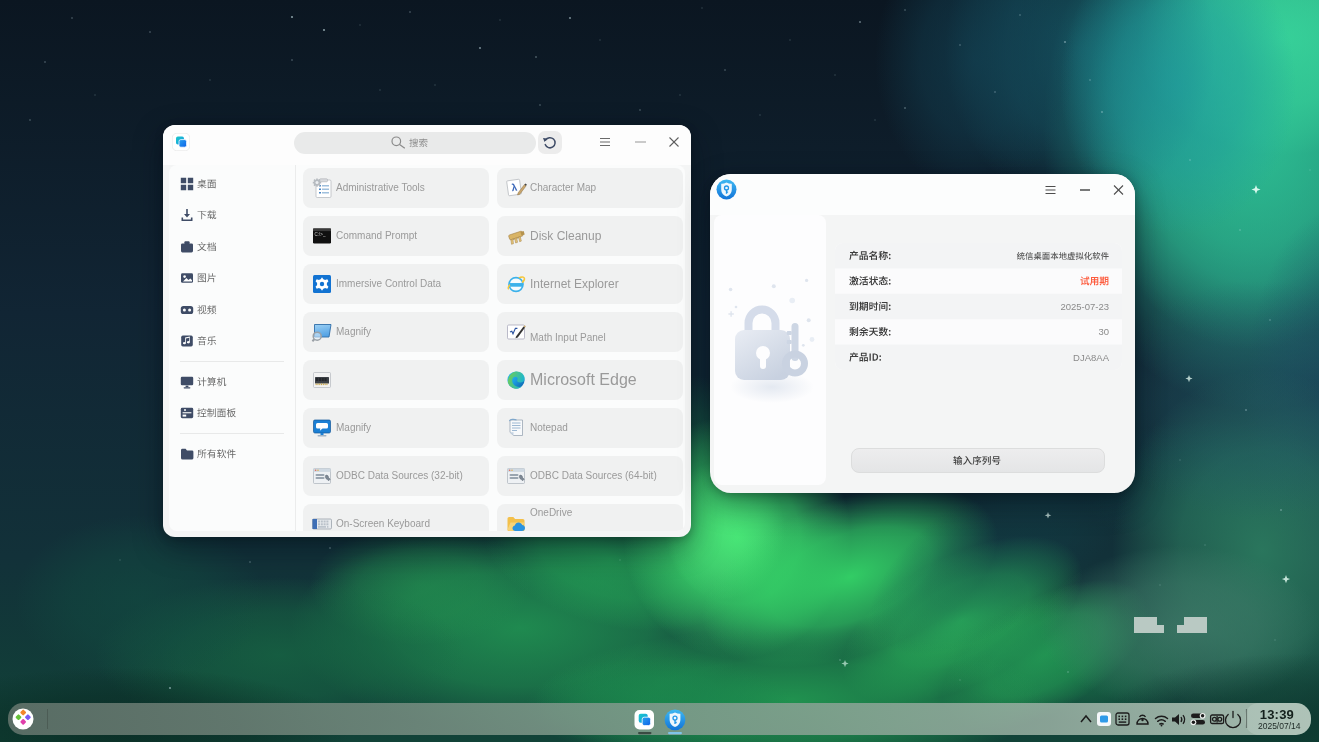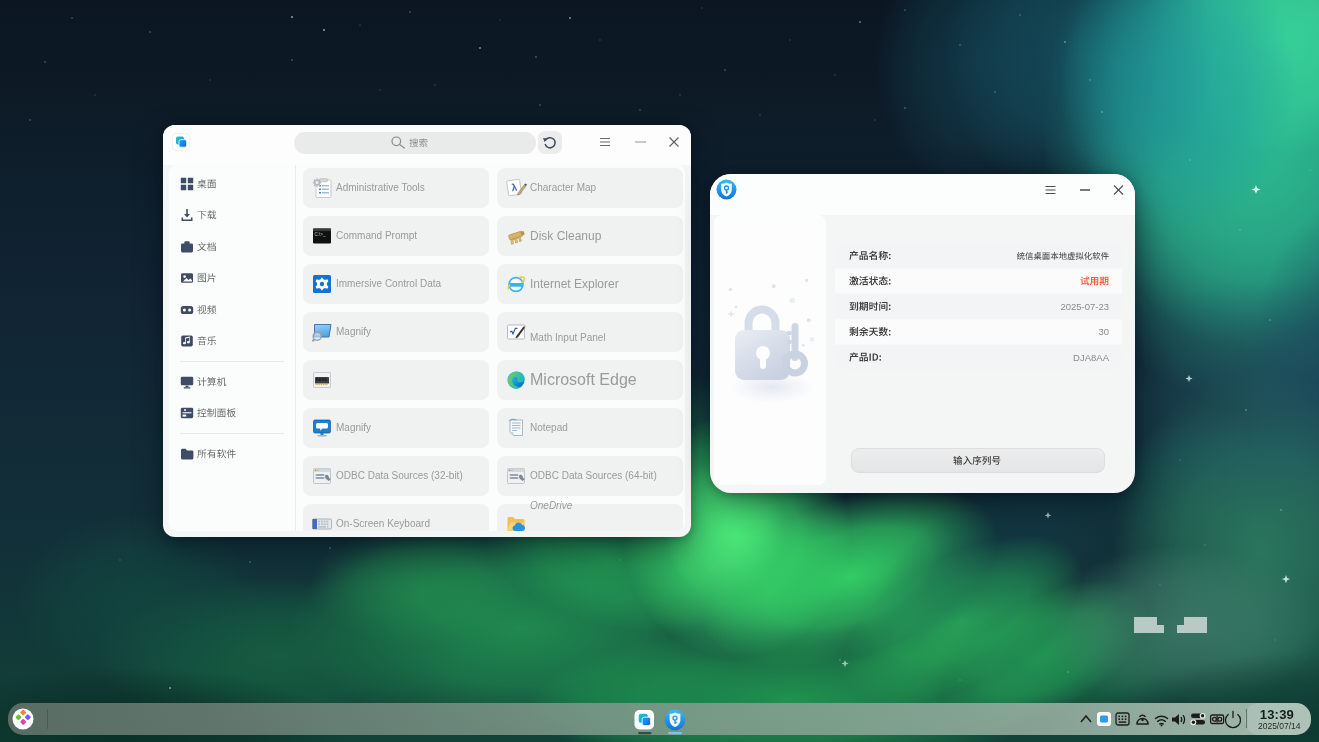--- a/index.html
+++ b/index.html
@@ -619,21 +619,21 @@
         </svg>
 <div class="abs" style="left:167px;top:339px;height:40px;line-height:40px;font-size:10px;color:#9a9a9a;white-space:nowrap;text-align:right;">On-Screen Keyboard</div>
 <div class="abs" style="left:328px;top:339px;width:186px;height:40px;border-radius:8px;background:#f0f1f1;"></div>
 <svg class="abs" style="left:336px;top:348px" width="22" height="22" viewBox="0 0 22 22">
           <g>
             <path d="M2.5 5.5 a1.6 1.6 0 0 1 1.6 -1.6 h4.2 l1.8 2 h7.8 a1.6 1.6 0 0 1 1.6 1.6 v9 a1.8 1.8 0 0 1 -1.8 1.8 H4.3 a1.8 1.8 0 0 1 -1.8 -1.8 Z" fill="#f3c04b"></path>
             <path d="M2.5 16.5 L 5.5 9.5 H 19.5 L 16.5 16.8 a1.8 1.8 0 0 1 -1.7 1 H4.3 a1.8 1.8 0 0 1 -1.8 -1.3 Z" fill="#f8d479"></path>
             <path d="M10.5 18 c-1.7 0-3-1.2-3-2.8 0-1.4 1-2.5 2.4-2.8 0.4-1.6 1.9-2.8 3.7-2.8 1.6 0 3 1 3.6 2.4 1.5 0.1 2.8 1.3 2.8 2.9 0 1.7-1.4 3-3.1 3.1 Z" fill="#2a93e0"></path>
           </g>
         </svg>
-<div class="abs" style="left:361px;top:321px;height:40px;line-height:40px;font-size:10px;color:#9a9a9a;white-space:nowrap;font-style:italic;">OneDrive</div>
+<div class="abs" style="left:361px;top:328px;height:40px;line-height:40px;font-size:10px;color:#9a9a9a;white-space:nowrap;">OneDrive</div>
 </div>
 </div>
 <div class="abs" style="left:710px;top:174px;width:425px;height:319px;border-radius:21px;background:#f4f5f5;box-shadow:0 10px 30px rgba(0,12,24,.42),0 2px 8px rgba(0,0,0,.22);overflow:hidden;">
 <div class="abs" style="left:0;top:0;width:425px;height:41px;background:#fcfdfd;"></div>
 <svg class="abs" style="left:6px;top:5px" width="21" height="21" viewBox="0 0 21 21">
  <defs>
           <linearGradient id="shg" x1="0" y1="0" x2="0" y2="1">
             <stop offset="0" stop-color="#3fb9f2"></stop>
             <stop offset="1" stop-color="#1173d8"></stop>
           </linearGradient>

